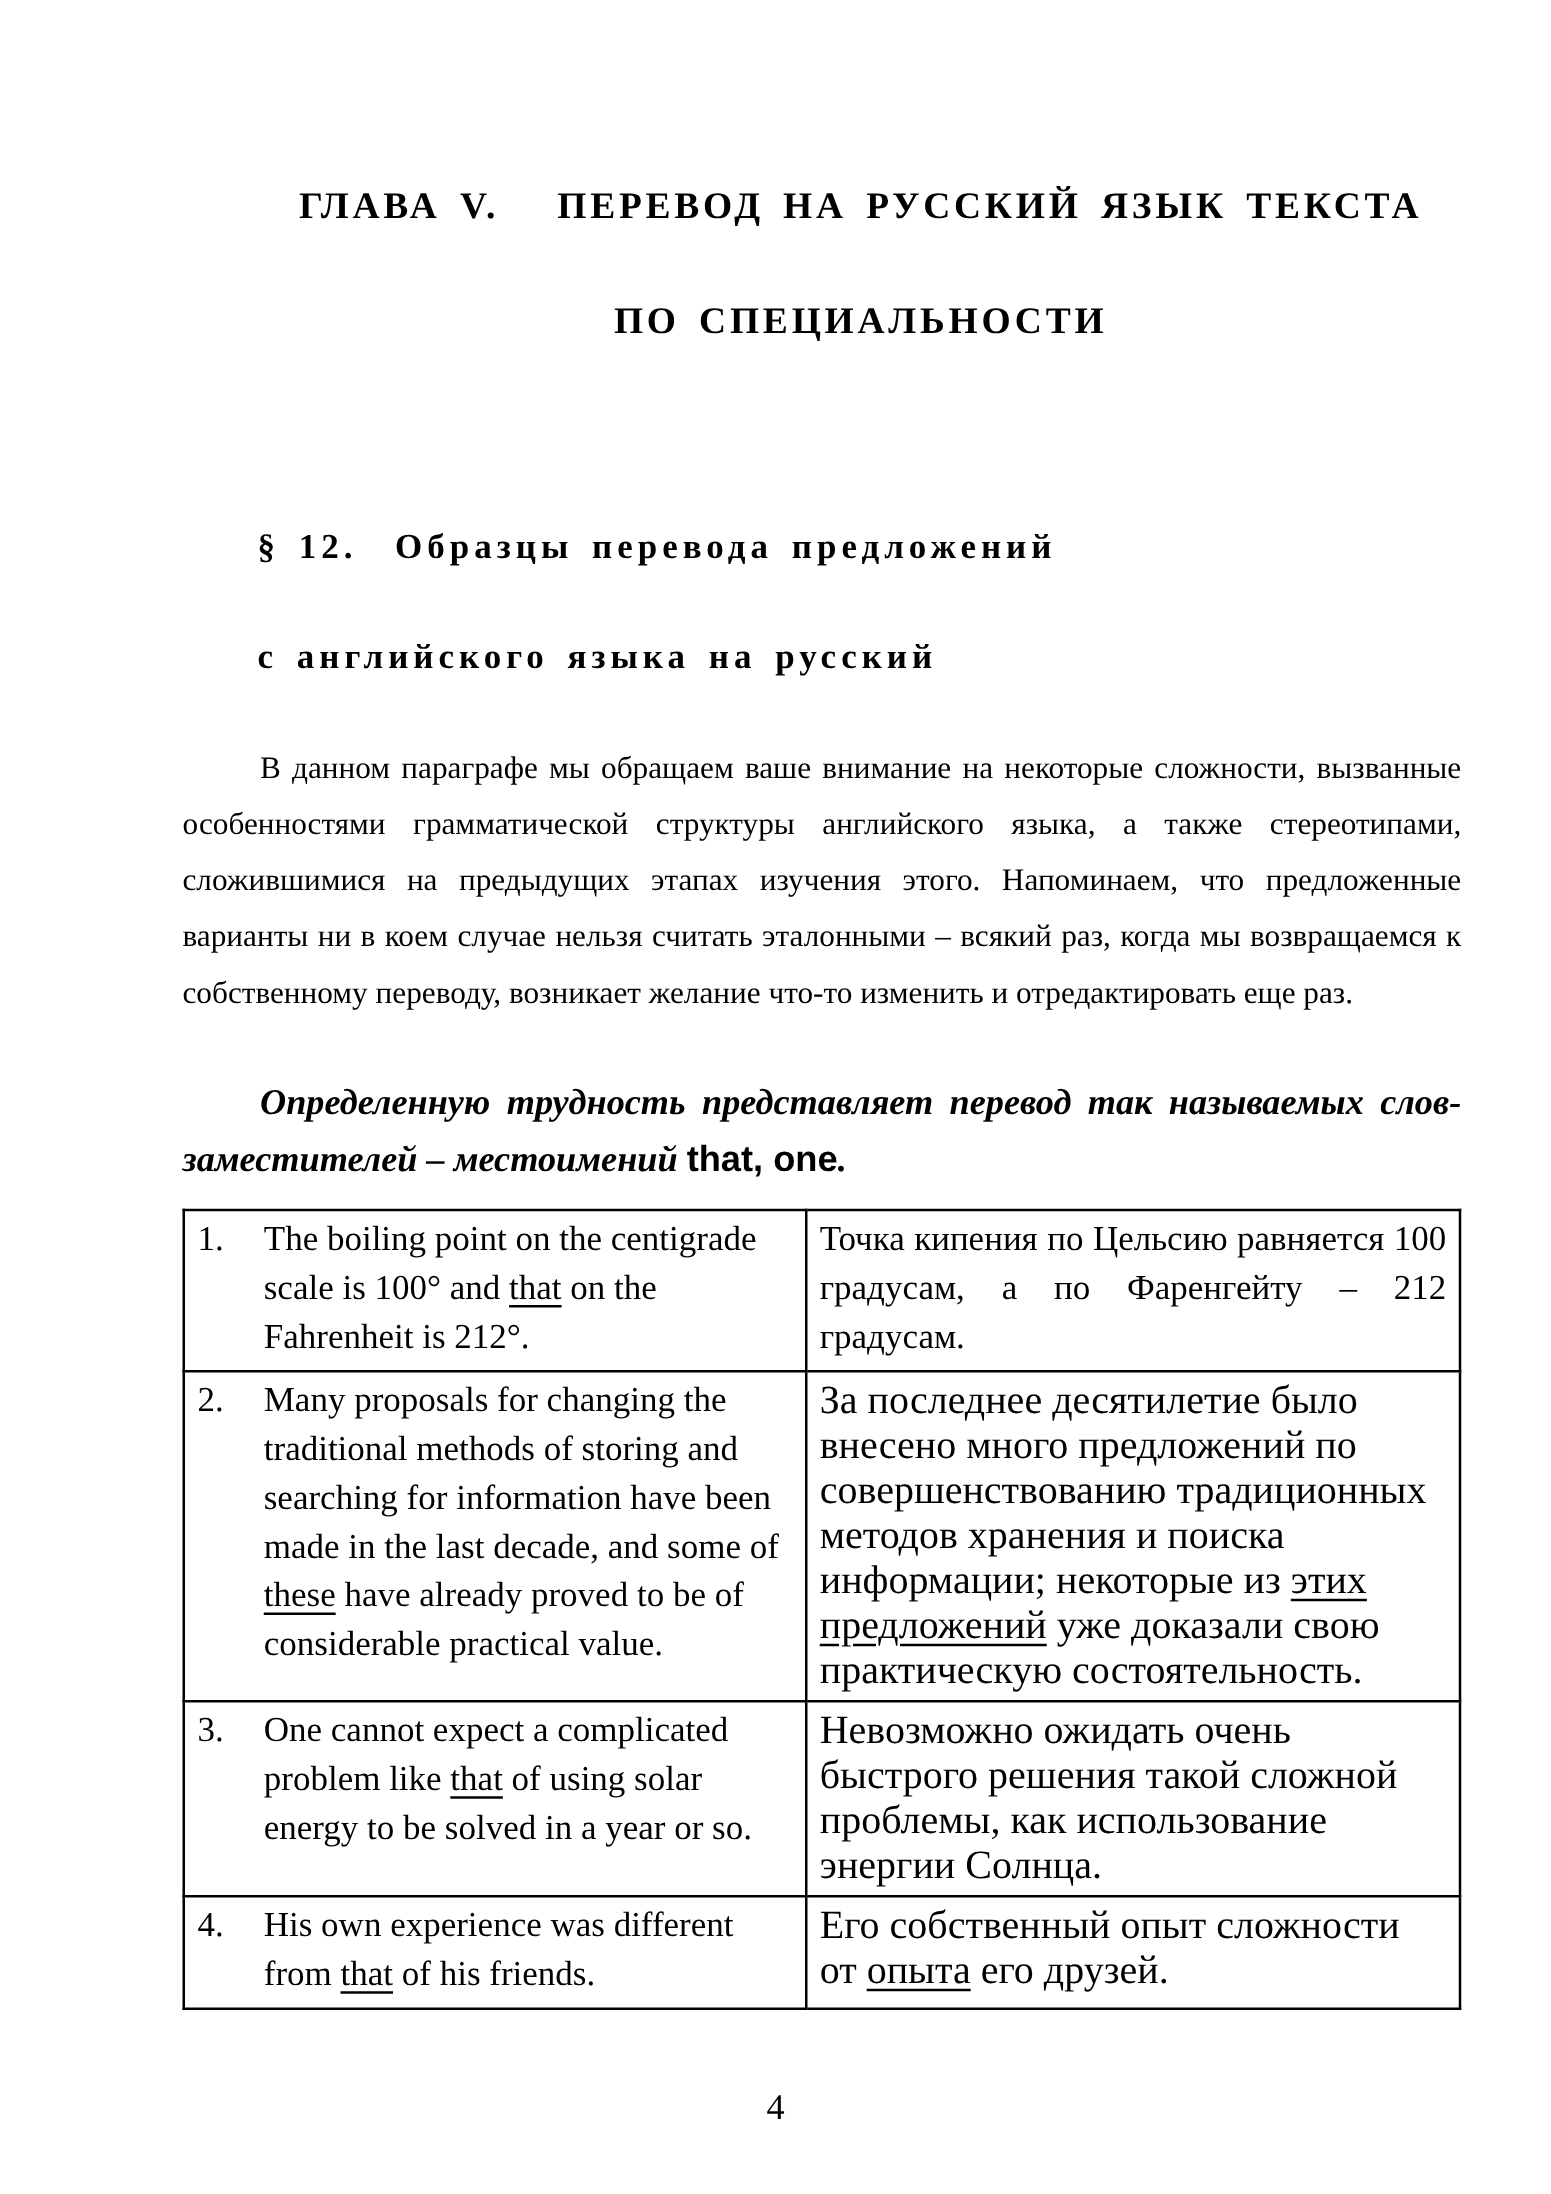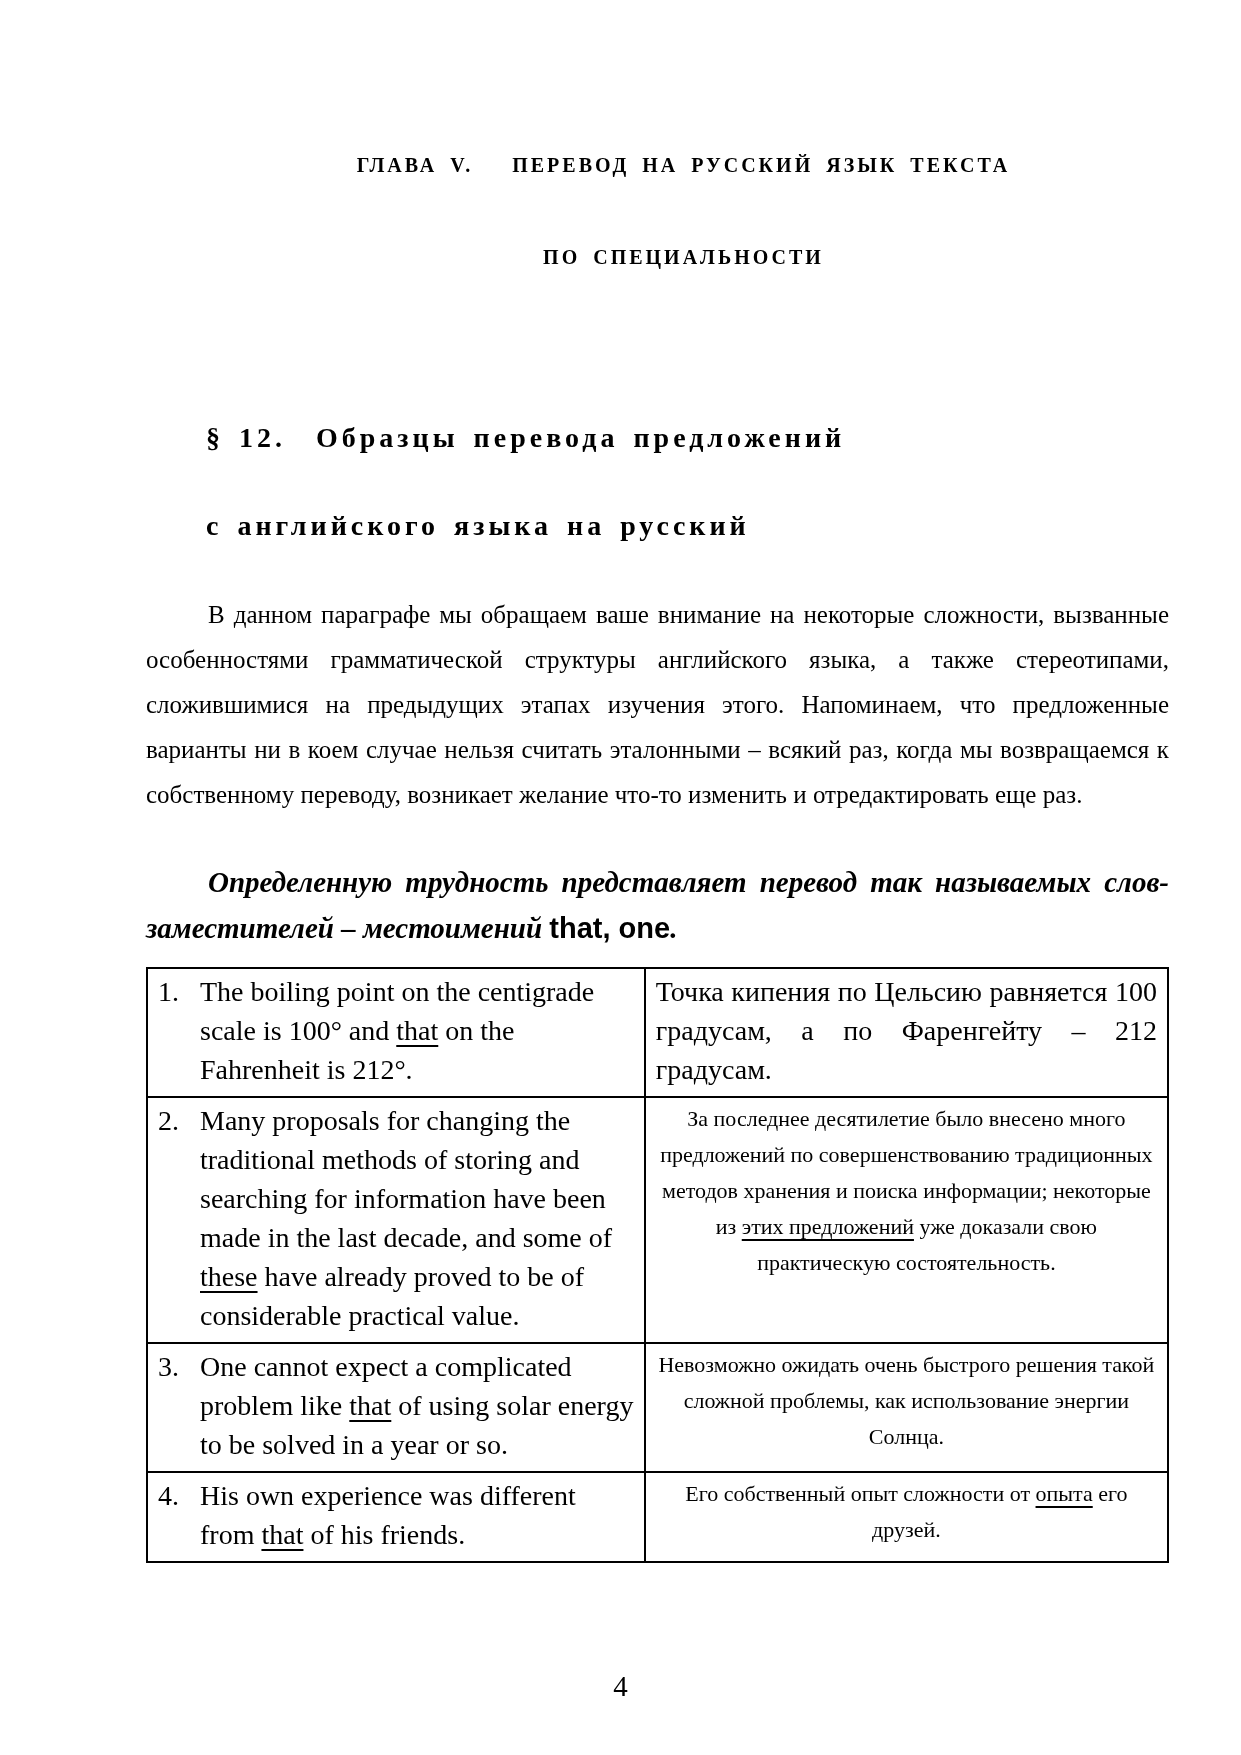--- a/index.html
+++ b/index.html
@@ -5,21 +5,21 @@
   html,body{margin:0;padding:0;}
   body{
     width:1241px;height:1755px;
     background:#ffffff;color:#000000;
     font-family:"Liberation Serif", serif;
     position:relative;overflow:hidden;
   }
   .page{padding:96px 72px 0 146px;}
   .chapter-title{
     text-align:center;font-weight:bold;
-    font-size:20px;line-height:46px;
+    font-size:30px;line-height:46px;
     letter-spacing:3px;word-spacing:5px;
     white-space:pre-wrap;margin:0;
   }
   .intro{
     margin:40px 0 0 0;
     font-size:29px;line-height:45px;
     text-align:justify;text-indent:62px;
   }
   .section-heading{
     margin:46px 0 0 0;text-align:left;font-weight:bold;
@@ -44,23 +44,23 @@
     width:100%;border-collapse:collapse;margin-top:16px;
     table-layout:fixed;
   }
   table.examples td{
     border:2px solid #000;vertical-align:top;
     padding:3px 10px 7px 10px;
   }
   td.en-cell{width:46.6%;font-size:28px;line-height:39px;}
   .en-wrap{display:flex;}
   .row-num{width:42px;flex:0 0 42px;}
-  .en-text{flex:1 1 auto;}
+  .en-text{flex:1 1 auto;margin-left:11px;}
   td.ru-cell{font-size:28px;line-height:39px;}
-  td.ru-cell.small{font-size:22px;line-height:36px;text-align:center;}
+  td.ru-cell.small{font-size:32px;line-height:36px;}
   td.ru-cell.just{text-align:justify;}
   .u{text-decoration:underline;text-decoration-thickness:2px;text-underline-offset:5px;}
   .page-number{
     position:absolute;left:0;right:0;bottom:52px;
     text-align:center;font-size:29px;
   }
 </style>
 </head>
 <body>
 

